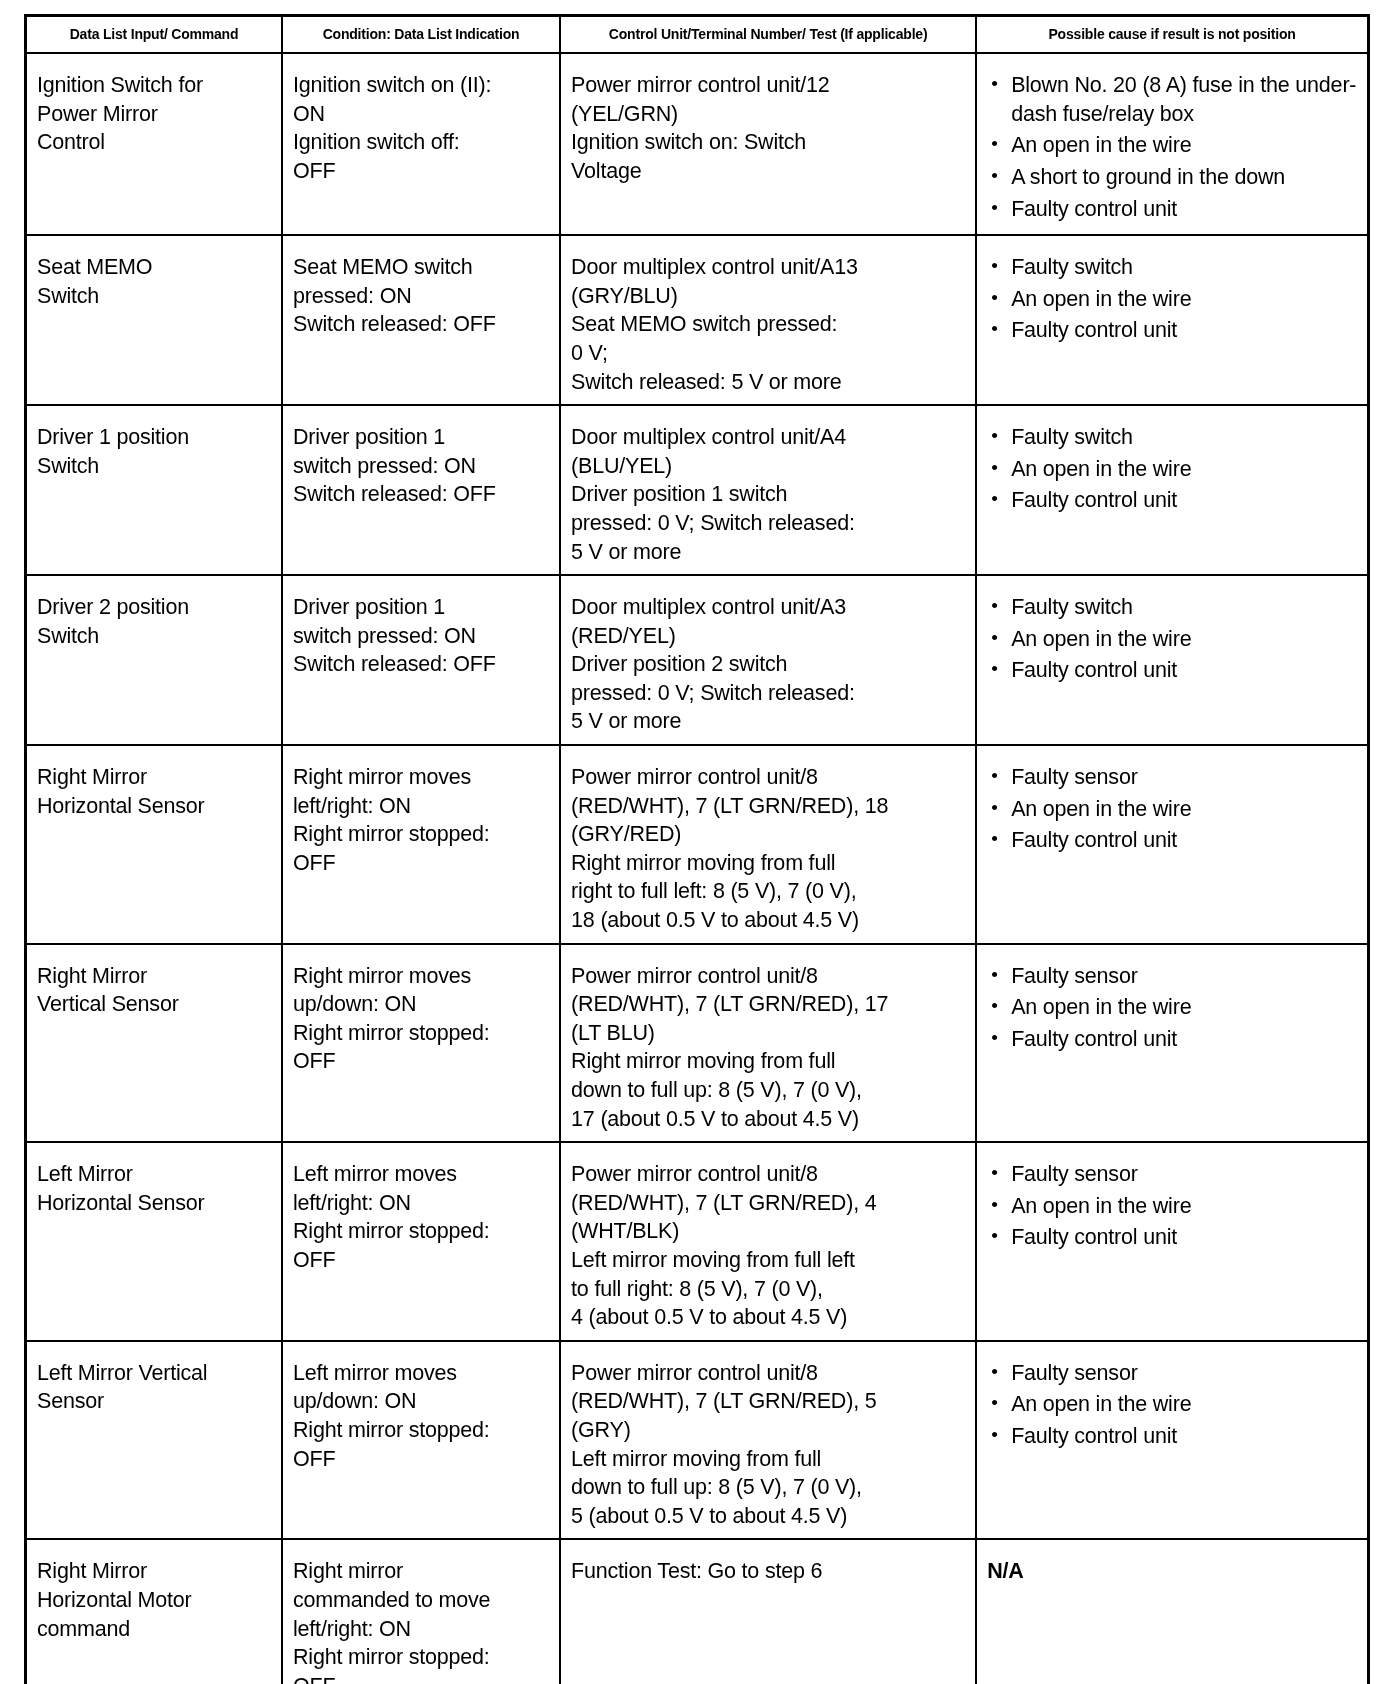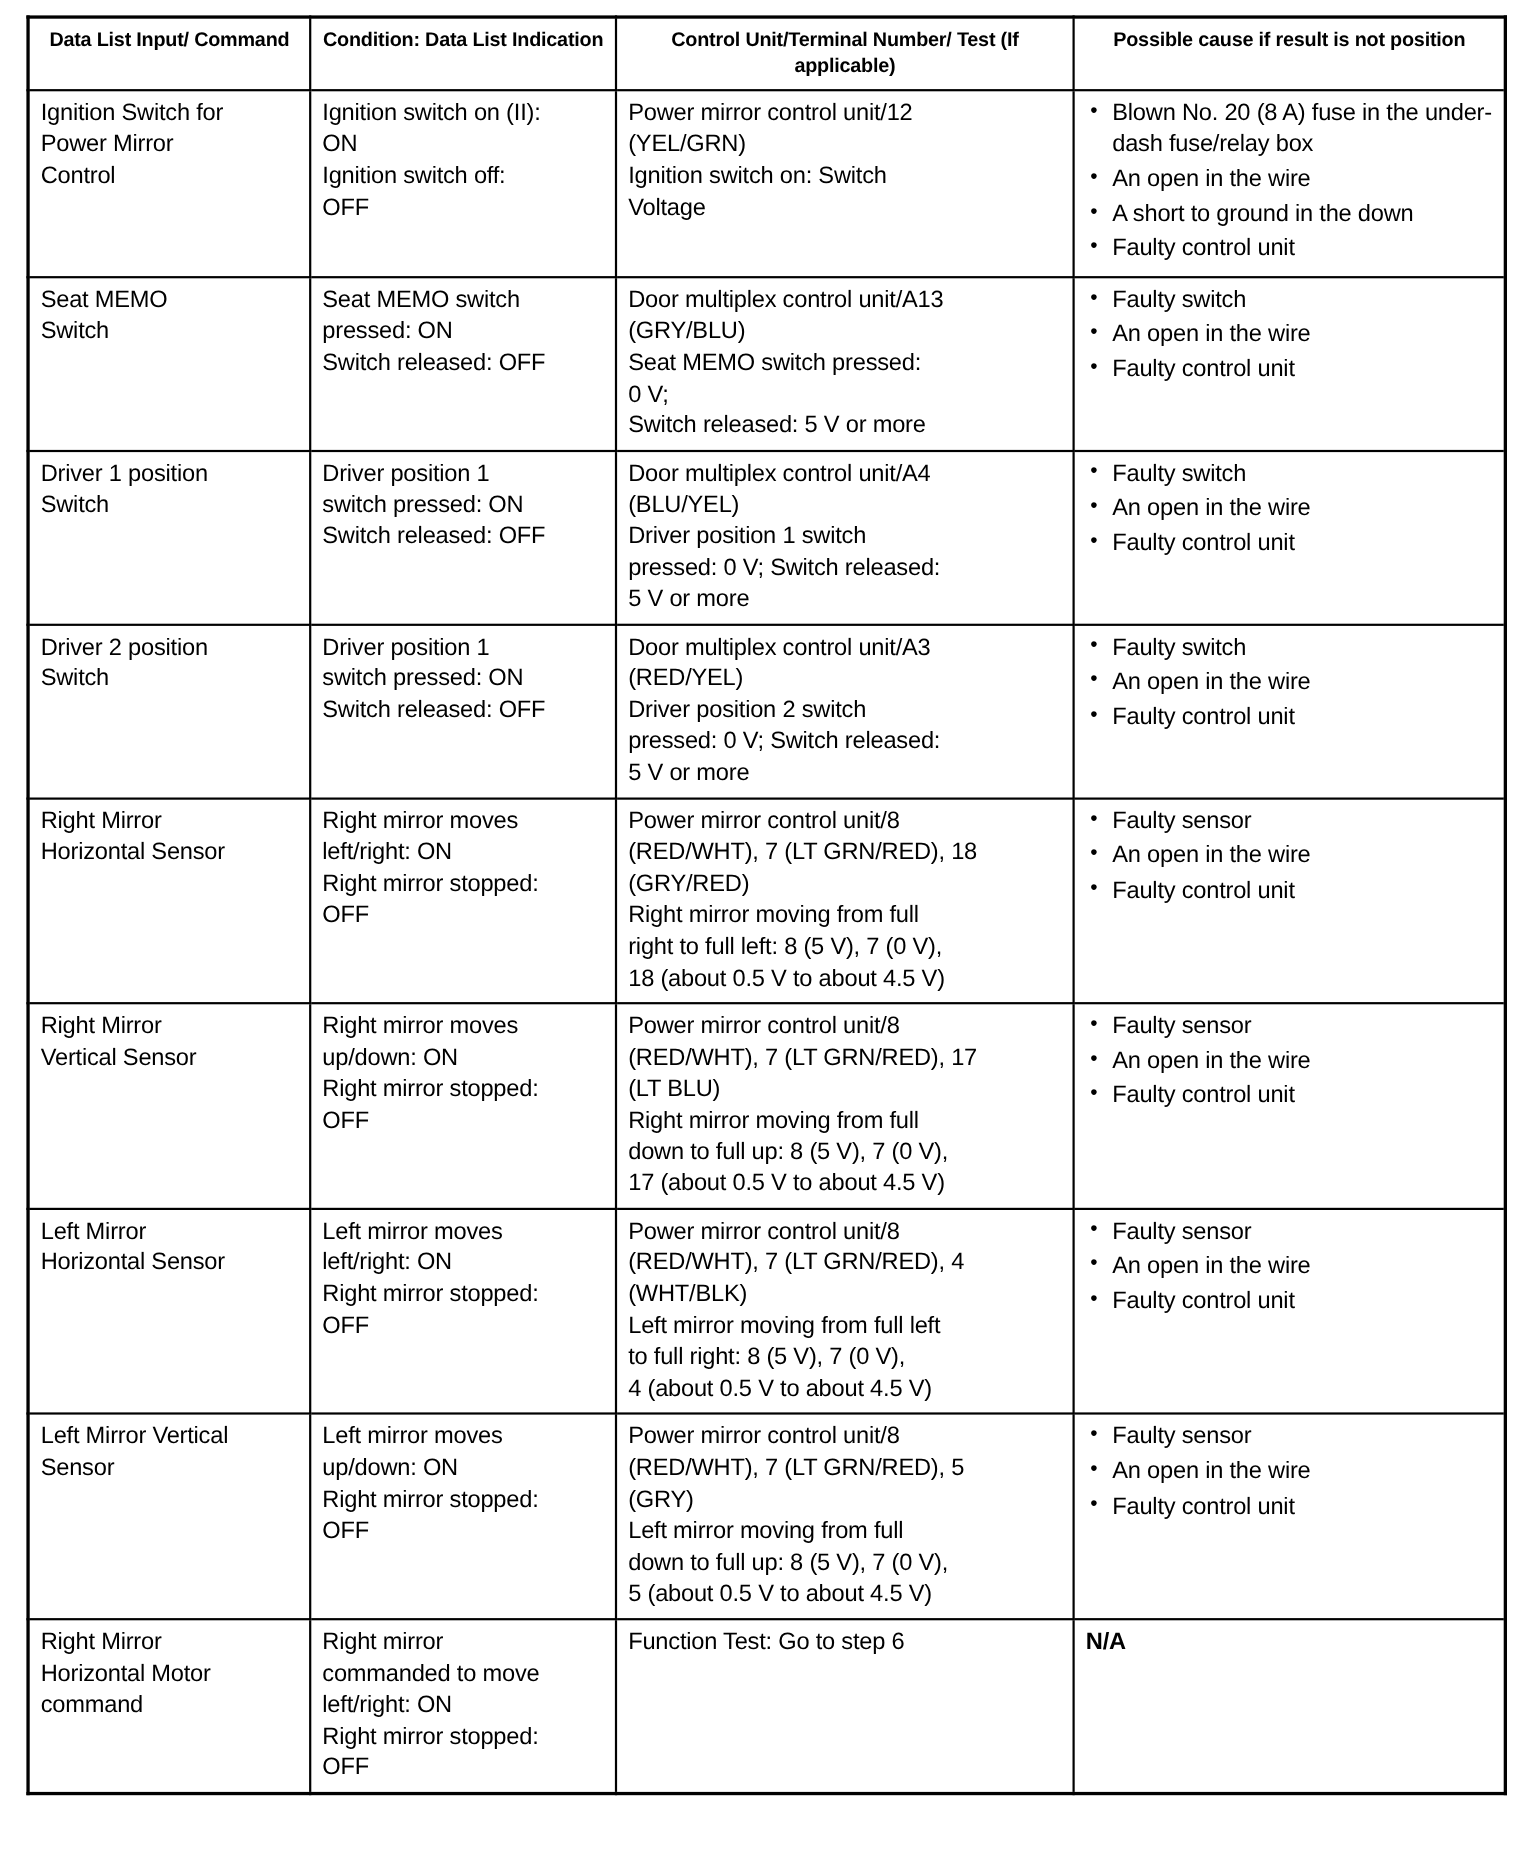--- a/index.html
+++ b/index.html
@@ -29,29 +29,29 @@
   }
   table.data-table col.c1 { width: 238px; }
   table.data-table col.c2 { width: 258px; }
   table.data-table col.c3 { width: 386px; }
   table.data-table col.c4 { width: 364px; }
 
   table.data-table th,
   table.data-table td {
     border: 2px solid #000;
     vertical-align: top;
-    padding: 5px 8px 8px 10px;
+    padding: 17px 8px 8px 10px;
     font-size: 21.5px;
     line-height: 1.33;
     letter-spacing: -0.2px;
   }
   table.data-table thead th {
     text-align: center;
     font-weight: bold;
-    font-size: 18px;
+    font-size: 14px;
     line-height: 1.3;
     padding: 8px 6px 9px 6px;
   }
   .cell-lines {
     display: block;
   }
   .cell-lines .ln {
     display: block;
     white-space: pre-wrap;
   }

